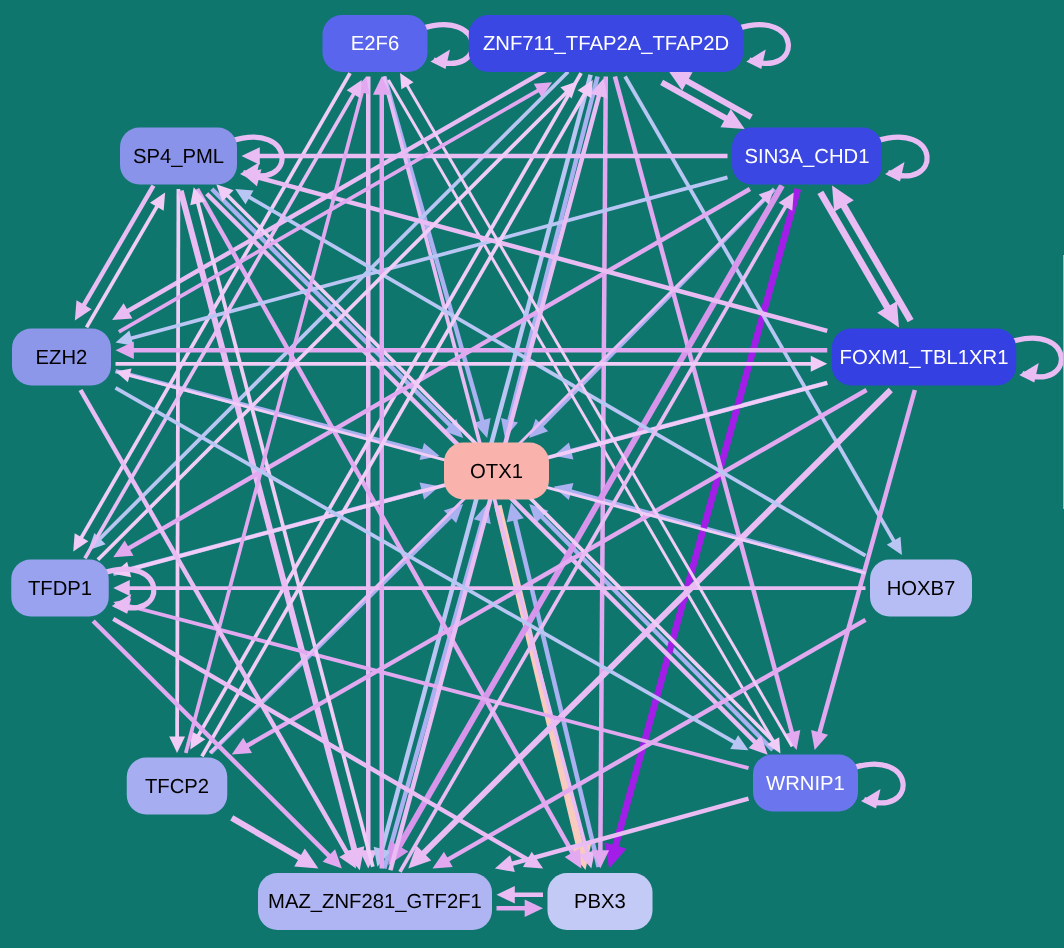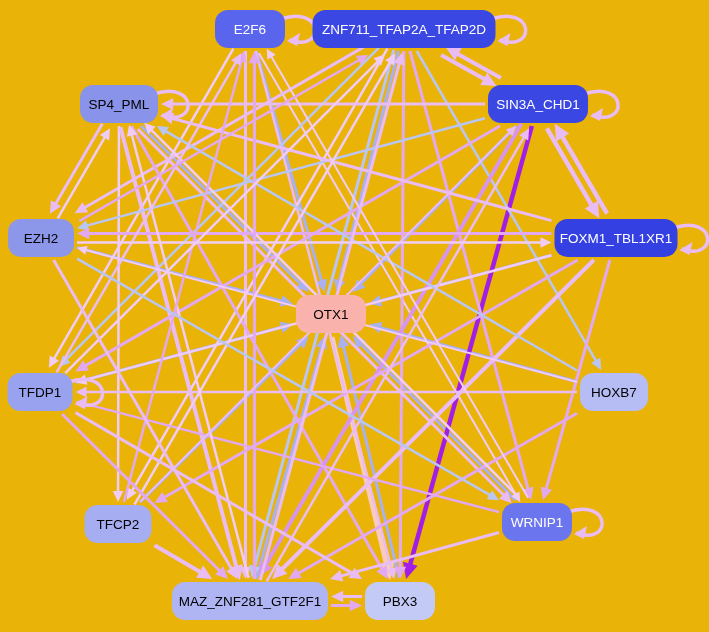--- a/index.html
+++ b/index.html
@@ -1,16 +1,16 @@
 <!DOCTYPE html>
 <html><head>
 <meta charset="utf-8">
 <style>
   html,body{margin:0;padding:0;background:#ffffff;}
-  #canvas-wrap{width:709px;height:632px;position:relative;background:#eab308;overflow:hidden;}
+  #canvas-wrap{width:709px;height:632px;position:relative;background:#0f766e;overflow:hidden;}
   svg{display:block;}
   text.node-label{font-family:"Liberation Sans","DejaVu Sans",sans-serif;font-size:13.5px;}
 </style>
 </head>
 <body>
 
 <div id="canvas-wrap">
   <svg id="net-svg" width="709" height="632" viewBox="0 0 709 632" xmlns="http://www.w3.org/2000/svg">
       <g>
         <line x1="256.2526315789474" y1="51" x2="322.245908881961" y2="283.1985682883813" stroke="#a9b1f1" stroke-width="3" stroke-linecap="butt"></line>

